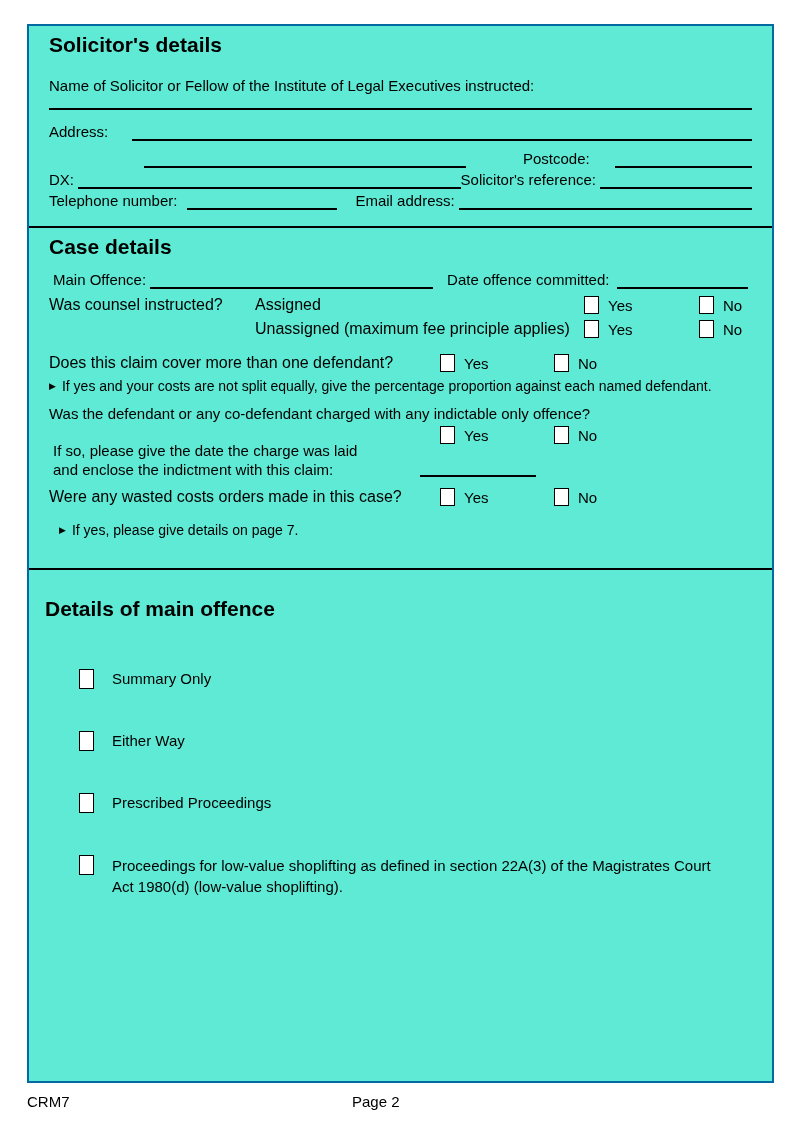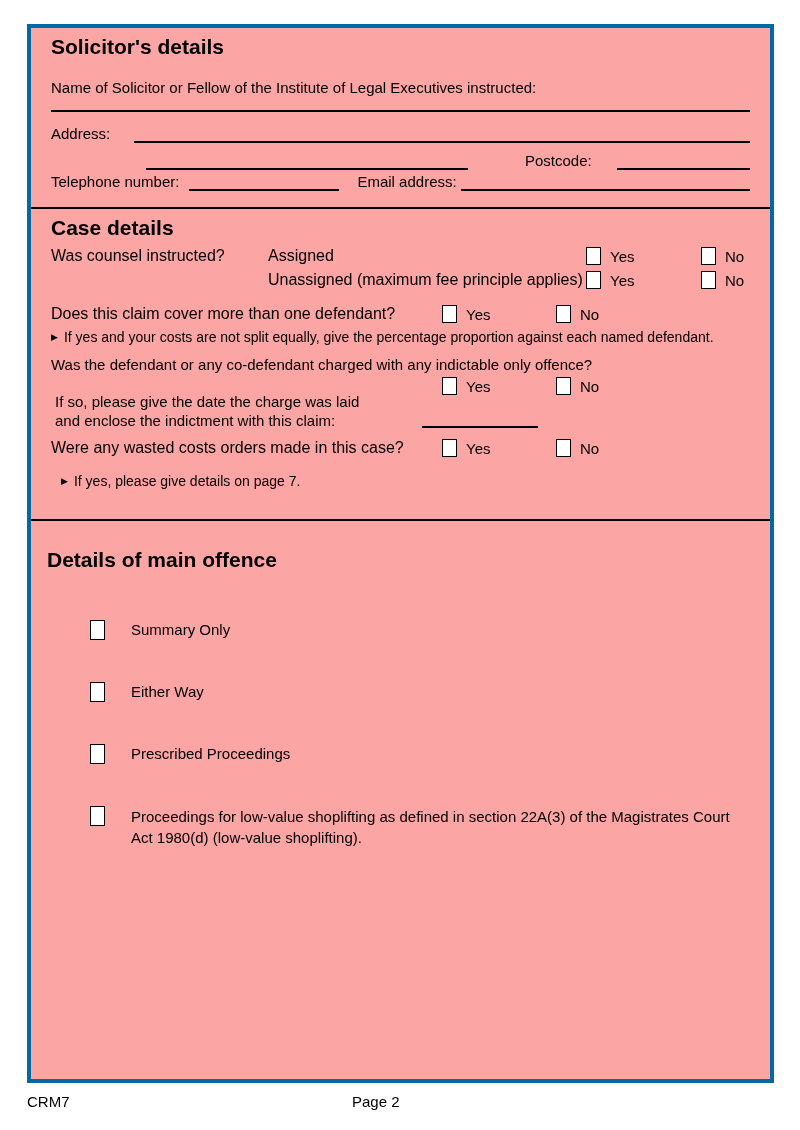--- a/index.html
+++ b/index.html
@@ -6,22 +6,22 @@
   body {
     width:800px; height:1130px;
     background:#ffffff; color:#000;
     font-family:"Liberation Sans", sans-serif;
     position:relative; overflow:hidden;
     -webkit-font-smoothing:antialiased;
   }
   .box {
     position:absolute; left:27px; top:24px;
     width:747px; height:1059px;
-    border:4px solid #0369a1; box-sizing:border-box;
-    background:#fca5a5;
+    border:2px solid #0369a1; box-sizing:border-box;
+    background:#5eead4;
   }
   section { padding:0 20px; }
   h1 {
     font-size:21px; font-weight:700; margin:0; line-height:24px;
   }
   .txt { font-size:15px; line-height:19px; }
   .row { display:flex; align-items:flex-end; }
   .line { border-bottom:2px solid #000; }
   .flex1 { flex:1; }
   .sep { border-top:2px solid #000; height:0; }
@@ -34,21 +34,21 @@
   .r-addr2 { height:27px;gap:7px; }
   .r-dx { height:21px; }
   .r-tel { height:21px; }
   .lbl-bottom { line-height:19px; }
 
   
   .sec2 h1 { margin-top:7px; }
   .r-mainoffence { height:18px; margin-top:12px; }
   .qrow { position:relative; height:22px; margin-top:0; }
   .qrow .q { font-size:16px; line-height:22px; }
-  .abs206 { position:absolute; left:206px; top:0;margin-left:11px; }
+  .abs206 { position:absolute; left:206px; top:0; }
   .yn { position:absolute; top:2px; display:flex; align-items:center; gap:9px; height:18px; font-size:15px; }
   .yn-far-yes { left:535px; }
   .yn-far-no  { left:650px; }
   .yn-mid-yes { left:391px; }
   .yn-mid-no  { left:505px; }
   .cb {
     width:15px; height:18px; flex:none;
     border:1.5px solid #000; box-sizing:border-box; background:#fff;
   }
   .hint { font-size:14px; line-height:17px; }
@@ -62,21 +62,21 @@
   .charge { position:relative; margin-top:-3px; margin-left:4px; }
   .charge-line { position:absolute; left:367px; bottom:2px; width:116px; }
   .wasted { margin-top:7px; }
   .hint2 { margin-top:14px; margin-left:10px; }
   .sep1 { margin-top:16px; }
   .sep2 { margin-top:29px; }
 
   
   .sec3 h1 { margin-top:27px; margin-left:-4px; }
   .opts { margin-top:48px; }
-  .opt { display:flex; align-items:flex-start; margin-left:39px; margin-bottom:42px;gap:8px; }
+  .opt { display:flex; align-items:flex-start; margin-left:30px; margin-bottom:42px; }
   .opt .cb { width:15px; height:20px; margin-right:18px; }
   .opt .lbl { font-size:15px; line-height:20px; max-width:620px; }
   .opt.last .lbl { line-height:21px; }
 
   
   .footer-code { position:absolute; left:27px; top:1092px; font-size:15px; line-height:19px; }
   .footer-page { position:absolute; left:352px; top:1092px; font-size:15px; line-height:19px; }
 </style>
 </head>
 <body>
@@ -96,34 +96,46 @@
       <div class="line flex1" style="margin-left:24px"></div>
     </div>
 
     <div class="row r-addr2">
       <span style="width:88px"></span>
       <div class="line" style="width:322px"></div>
       <span class="txt lbl-bottom" style="margin-left:50px">Postcode:</span>
       <div class="line flex1" style="margin-left:18px"></div>
     </div>
 
+    <div class="row r-dx">
+      <span class="txt lbl-bottom">DX:</span>
+      <div class="line flex1" style="margin-left:4px"></div>
+      <span class="txt lbl-bottom">Solicitor's reference:</span>
+      <div class="line" style="width:152px;margin-left:4px"></div>
+    </div>
 
     <div class="row r-tel">
       <span class="txt lbl-bottom">Telephone number:</span>
       <div class="line" style="width:150px;margin-left:10px"></div>
       <span class="txt lbl-bottom" style="margin-left:18px">Email address:</span>
       <div class="line flex1" style="margin-left:4px"></div>
     </div>
   </section>
 
   <div class="sep sep1"></div>
 
   <section class="sec2">
     <h1>Case details</h1>
 
+    <div class="row r-mainoffence" style="margin-left:4px">
+      <span class="txt lbl-bottom">Main Offence:</span>
+      <div class="line" style="width:283px;margin-left:4px"></div>
+      <span class="txt lbl-bottom" style="margin-left:14px">Date offence committed:</span>
+      <div class="line flex1" style="margin-left:8px;margin-right:4px"></div>
+    </div>
 
     <div class="qrow counsel1">
       <span class="q">Was counsel instructed?</span>
       <span class="q abs206">Assigned</span>
       <div class="yn yn-far-yes">
         <div class="cb"></div>
         <span>Yes</span>
       </div>
       <div class="yn yn-far-no">
         <div class="cb"></div>

